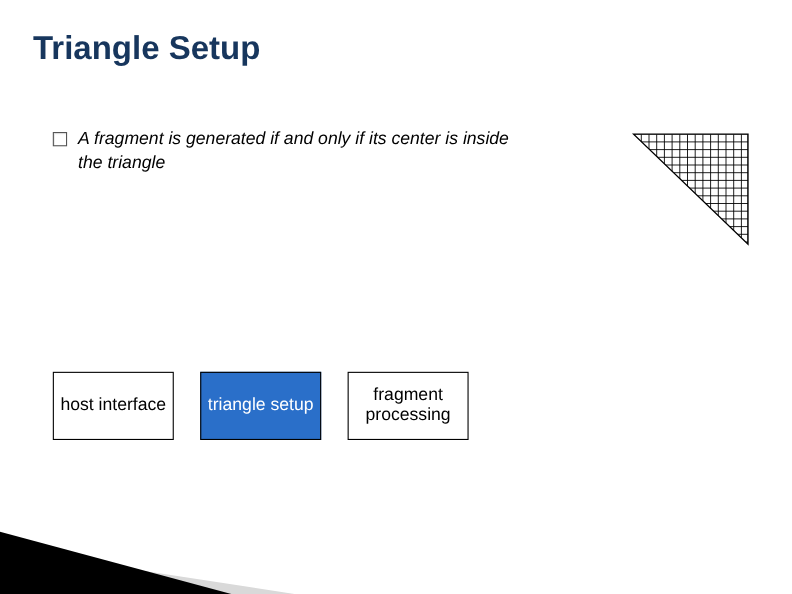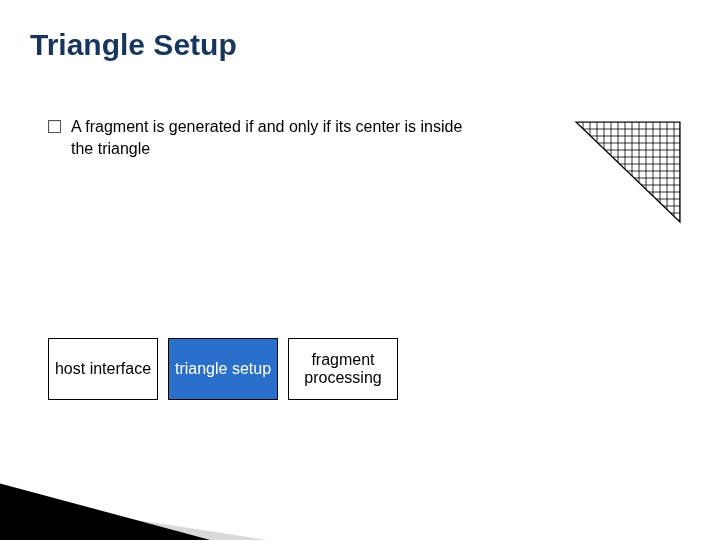--- a/index.html
+++ b/index.html
@@ -38,36 +38,37 @@
     width: 11px;
     height: 11px;
     border: 1px solid #555;
     margin-top: 4px;
     margin-right: 10px;
     flex: 0 0 auto;
     box-shadow: inset 1px 1px 0 rgba(0,0,0,0.08);
   }
   .bullet-text {
     flex: 1 1 auto;
+    font-style: italic;
   }
 
   .triangle-diagram {
     position: absolute;
     right: 36px;
     top: 118px;
     width: 112px;
     height: 108px;
   }
 
   .pipeline {
     position: absolute;
     left: 48px;
     top: 338px;
     display: flex;
-    gap: 10px;
+    gap: 24px;
   }
   .stage {
     width: 110px;
     height: 62px;
     border: 1px solid #000;
     display: flex;
     align-items: center;
     justify-content: center;
     text-align: center;
     font-size: 16px;

